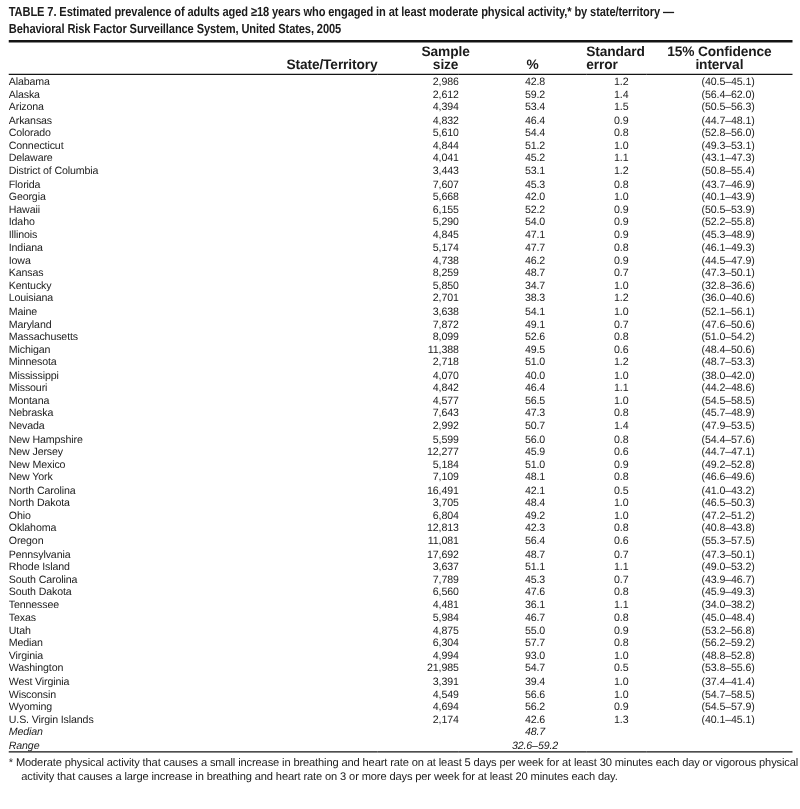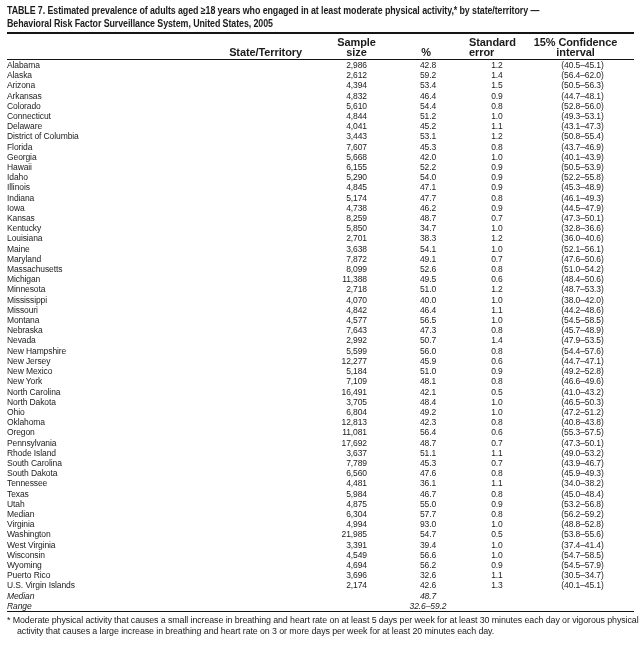--- a/index.html
+++ b/index.html
@@ -473,27 +473,20 @@
           <td class="td-ci">(54.7–58.5)</td>
         </tr>
         <tr>
           <td class="td-state">Wyoming</td>
           <td class="td-num">4,694</td>
           <td class="td-pct">56.2</td>
           <td class="td-se">0.9</td>
           <td class="td-ci">(54.5–57.9)</td>
         </tr>
         <tr>
-          <td class="td-state">Puerto Rico</td>
-          <td class="td-num">3,696</td>
-          <td class="td-pct">32.6</td>
-          <td class="td-se">1.1</td>
-          <td class="td-ci">(30.5–34.7)</td>
-        </tr>
-        <tr>
           <td class="td-state">U.S. Virgin Islands</td>
           <td class="td-num">2,174</td>
           <td class="td-pct">42.6</td>
           <td class="td-se">1.3</td>
           <td class="td-ci">(40.1–45.1)</td>
         </tr>
         <tr class="italic">
           <td class="td-state">Median</td>
           <td class="td-num"></td>
           <td class="td-pct">48.7</td>

